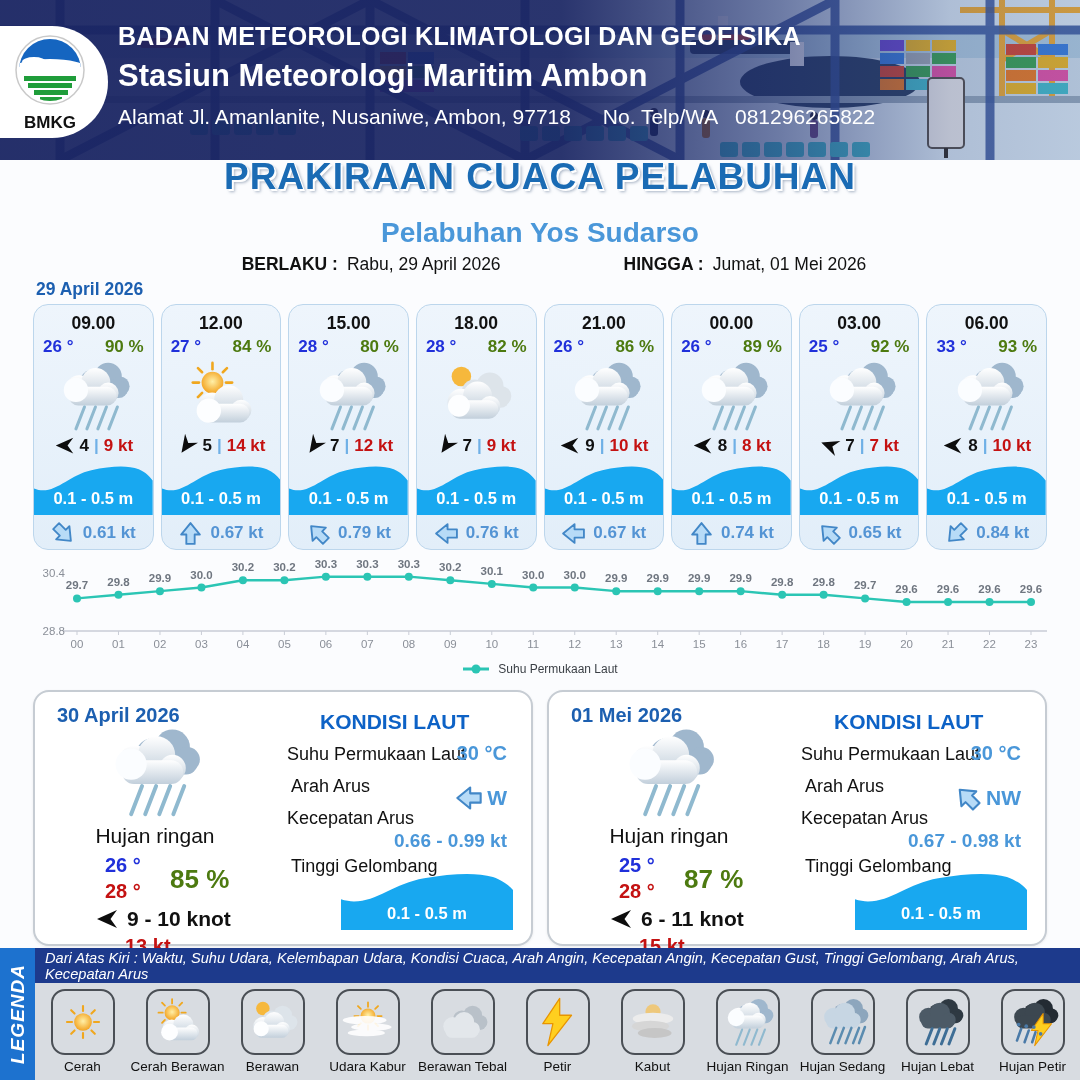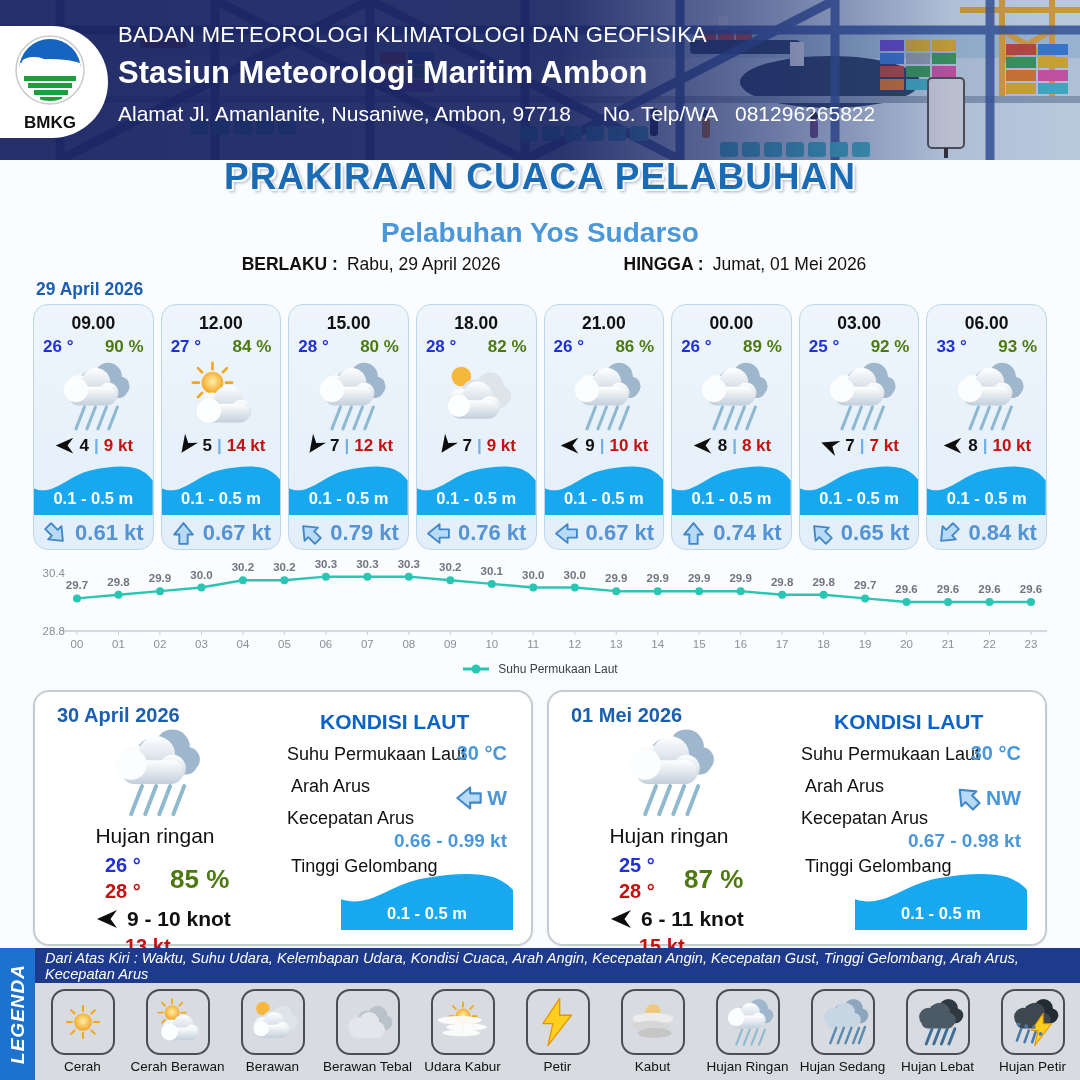--- a/index.html
+++ b/index.html
@@ -8,21 +8,21 @@
     font-family:"Liberation Sans", sans-serif;background:#fbfcfe;color:#111;
   }
   
   .header{position:absolute;top:0;left:0;width:1080px;height:160px;overflow:hidden;}
   .header svg.illu{position:absolute;inset:0;}
   .header .overlay{position:absolute;inset:0;
     background:linear-gradient(90deg,rgba(24,34,96,.93) 0%,rgba(24,34,96,.9) 52%,rgba(26,38,104,.55) 72%,rgba(26,38,104,.18) 88%,rgba(26,38,104,.12) 100%);}
   .logo-pill{position:absolute;left:0;top:26px;width:108px;height:112px;background:#fff;
     border-radius:0 56px 56px 0;display:flex;align-items:center;justify-content:flex-start;padding-left:10px;box-sizing:border-box;z-index:3;}
   .header-text{position:absolute;left:118px;top:22px;z-index:3;color:#fff;white-space:nowrap;}
-  .agency{font-size:22px;font-weight:normal;letter-spacing:.3px;}
+  .agency{font-size:25px;font-weight:bold;letter-spacing:.3px;}
   .station{font-size:31px;font-weight:bold;margin-top:7px;}
   .address{font-size:21px;margin-top:11px;font-weight:400;}
   .address .plabel{margin-left:26px;}
   .address .pnum{margin-left:12px;}
   
   .main-title{position:absolute;top:156px;left:0;width:100%;text-align:center;
     font-size:37px;font-weight:bold;color:#1a6bb4;letter-spacing:1px;
     text-shadow:2px 2px 0 #fff,3px 3px 3px rgba(100,120,150,.55);}
   .sub-title{position:absolute;top:217px;left:0;width:100%;text-align:center;
     font-size:28px;font-weight:bold;color:#4a97d9;}
@@ -42,21 +42,21 @@
   .card-icon svg{width:78px;height:78px;}
   .card-wind{display:flex;align-items:center;justify-content:center;gap:5px;font-size:17px;font-weight:bold;margin-bottom:2px;}
   .card-wind .sep{color:#6fb0e6;font-weight:bold;}
   .card-wind .gust{color:#c41212;}
   .warrow{display:inline-flex;}
   .warrow svg{display:block;}
   .card-wave{position:relative;height:57px;flex:none;}
   .card-wave svg{position:absolute;inset:0;width:100%;height:100%;}
   .wavetxt{position:absolute;left:0;right:0;bottom:7px;text-align:center;color:#fff;font-weight:bold;font-size:16.5px;}
   .card-current{height:36px;flex:none;display:flex;align-items:center;justify-content:center;gap:7px;
-    font-size:22px;font-weight:bold;color:#5494d4;}
+    font-size:17px;font-weight:bold;color:#5494d4;}
   .carrow{display:inline-flex;}
   
   .chart-wrap{position:absolute;top:557px;left:33px;right:33px;height:128px;}
   .chart-legend{display:flex;justify-content:center;align-items:center;gap:8px;font-size:12px;color:#3a3f45;margin-top:1px;}
   
   .daily{position:absolute;top:690px;left:33px;right:33px;display:grid;grid-template-columns:1fr 1fr;gap:14px;}
   .dcard{height:252px;background:#fff;border:2px solid #c6ccd3;border-radius:16px;position:relative;box-shadow:0 1px 3px rgba(0,0,0,.07);}
   .d-date{position:absolute;left:22px;top:12px;font-size:20px;font-weight:bold;color:#1c5fb0;}
   .d-icon{position:absolute;left:58px;top:30px;width:120px;height:100px;}
   .d-icon svg{width:120px;height:100px;}
@@ -903,38 +903,38 @@
           <svg viewBox="0 0 64 64">
             <use href="#icon-berawan"></use>
           </svg>
         </div>
         <div class="llabel">Berawan</div>
       </div>
 
       <div class="lcell">
         <div class="lbox">
           <svg viewBox="0 0 64 64">
+            <use href="#icon-udara-kabur"></use>
+          </svg>
+        </div>
+        <div class="llabel">Udara Kabur</div>
+      </div>
+
+      <div class="lcell">
+        <div class="lbox">
+          <svg viewBox="0 0 64 64">
             <use href="#icon-berawan-tebal"></use>
           </svg>
         </div>
         <div class="llabel">Berawan Tebal</div>
       </div>
 
       <div class="lcell">
         <div class="lbox">
           <svg viewBox="0 0 64 64">
-            <use href="#icon-udara-kabur"></use>
-          </svg>
-        </div>
-        <div class="llabel">Udara Kabur</div>
-      </div>
-
-      <div class="lcell">
-        <div class="lbox">
-          <svg viewBox="0 0 64 64">
             <use href="#icon-petir"></use>
           </svg>
         </div>
         <div class="llabel">Petir</div>
       </div>
 
       <div class="lcell">
         <div class="lbox">
           <svg viewBox="0 0 64 64">
             <use href="#icon-kabut"></use>

